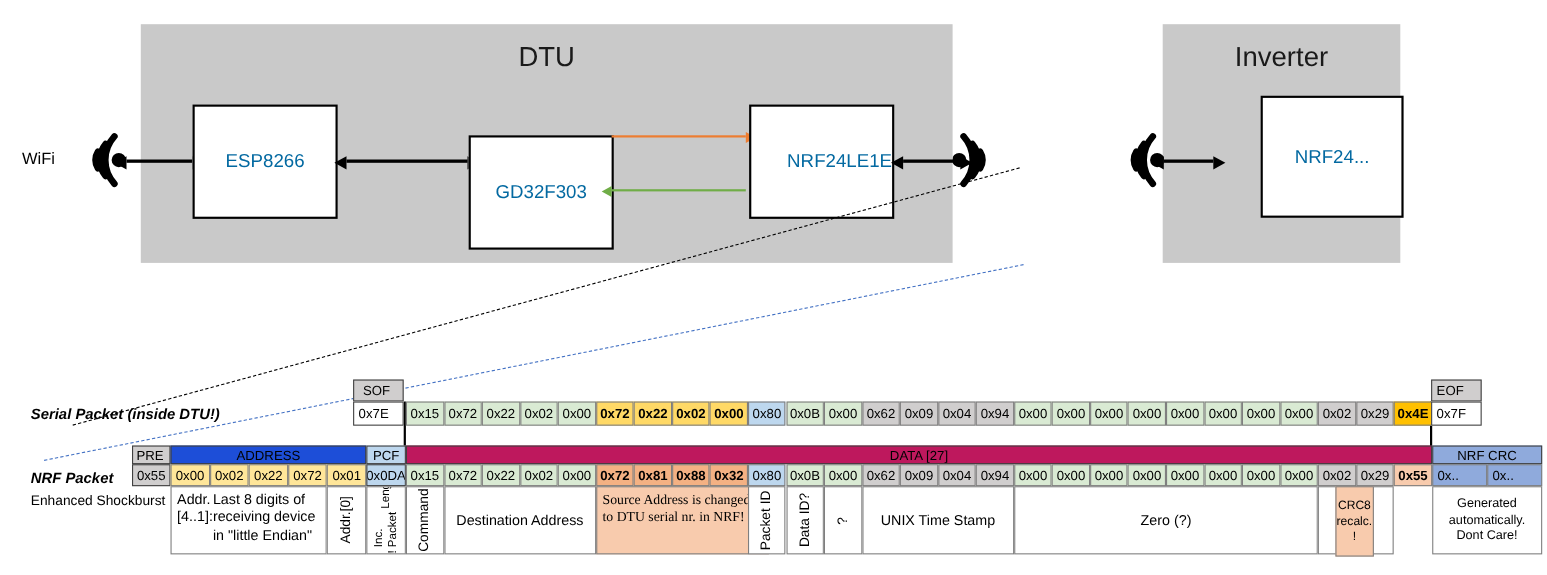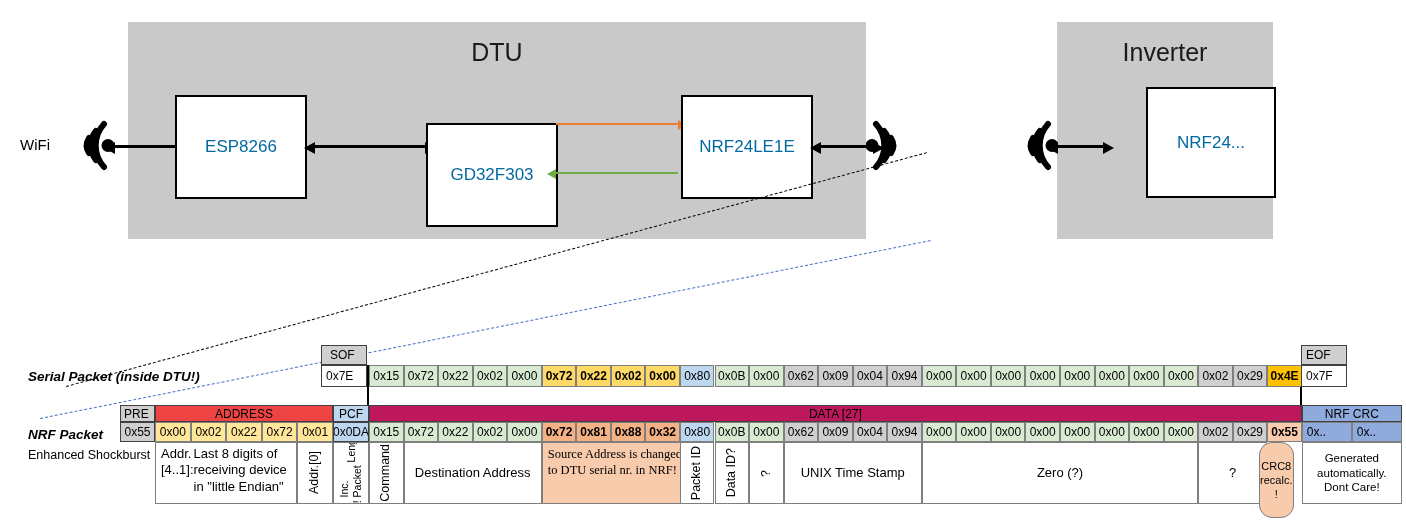--- a/index.html
+++ b/index.html
@@ -30,21 +30,21 @@
 
   
   .rowlabel{position:absolute;font-size:13.5px;font-weight:bold;font-style:italic;}
   .sublabel{position:absolute;font-size:12.5px;}
 
   .cell{position:absolute;box-sizing:border-box;border:1px solid #7f7f7f;
         font-size:12px;display:flex;align-items:center;justify-content:center;
         overflow:hidden;white-space:nowrap;}
   .cell.hdr{background:#d0cece;border:1.6px solid #404040;}
   .cell.hdr-blue{background:#8faadc;border:1.6px solid #404040;}
-  .cell.hdr-amber{background:#ef4444;border:1.6px solid #404040;}
+  .cell.hdr-amber{background:#1d4ed8;border:1.6px solid #404040;}
   .cell.hdr-pcf{background:#bdd7ee;border:1.6px solid #404040;}
   .cell.hdr-plain{background:#be185d;border:1.6px solid #404040;}
   .cell.gray{background:#d0cece;}
   .cell.green{background:#d9ead3;}
   .cell.amber{background:#ffd966;font-weight:bold;}
   .cell.orange{background:#f4b183;font-weight:bold;}
   .cell.blue{background:#bdd7ee;}
   .cell.amberdark{background:#ffc000;font-weight:bold;}
   .cell.salmon{background:#f8cbad;font-weight:bold;}
   .cell.crcblue{background:#8faadc;}
@@ -101,21 +101,21 @@
   <span>GD32F303</span>
 </div>
 
 <div class="harrow orange" style="left:556px;top:123px;width:122px;">
   <span class="ah r"></span>
 </div>
 <div class="harrow green" style="left:556px;top:172px;width:122px;">
   <span class="ah l"></span>
 </div>
 
-<div class="chip" style="left:681px;top:95px;width:128px;height:100px;">
+<div class="chip" style="left:681px;top:95px;width:128px;height:100px;justify-content:flex-end;">
   <span>NRF24LE1E</span>
 </div>
 
 <div class="harrow" style="left:821px;top:145px;width:52px;">
   <span class="ah r"></span>
   <span class="ah l"></span>
 </div>
 <div class="wifi" style="left:866px;top:118px;">
   <svg width="46" height="55" viewBox="0 0 46 55">
     <g fill="none" stroke="#000" stroke-width="6" stroke-linecap="round">
@@ -256,19 +256,19 @@
     </div>
     <div class="cell desc" style="left: 714.5px; top: 442px; width: 34.55px; height: 62px;">
       <span class="vert">Data ID?</span>
     </div>
     <div class="cell desc" style="left: 749.05px; top: 442px; width: 34.55px; height: 62px;">
       <span class="vert">?</span>
     </div>
     <div class="cell desc" style="left: 783.6px; top: 442px; width: 138.2px; height: 62px;">UNIX Time Stamp</div>
     <div class="cell desc" style="left: 921.8px; top: 442px; width: 276.4px; height: 62px;">Zero (?)</div>
     <div class="cell desc" style="left: 1198.2px; top: 442px; width: 69.1px; height: 62px;">?</div>
-    <div class="cell desc pink" style="left: 1259px; top: 442px; width: 34.55px; height: 76px; border-radius: 13px;">
+    <div class="cell desc pink" style="left: 1214px; top: 442px; width: 34.55px; height: 64px;">
       <span class="ctext" style="font-size:11px;">CRC8<br>recalc.<br>!</span>
     </div>
     <div class="cell desc" style="left: 1301.85px; top: 442px; width: 100px; height: 62px;">
       <span class="ctext" style="font-size:11.5px;">Generated automatically.<br>Dont Care!</span>
     </div>
   </div>
 
 </body></html>

